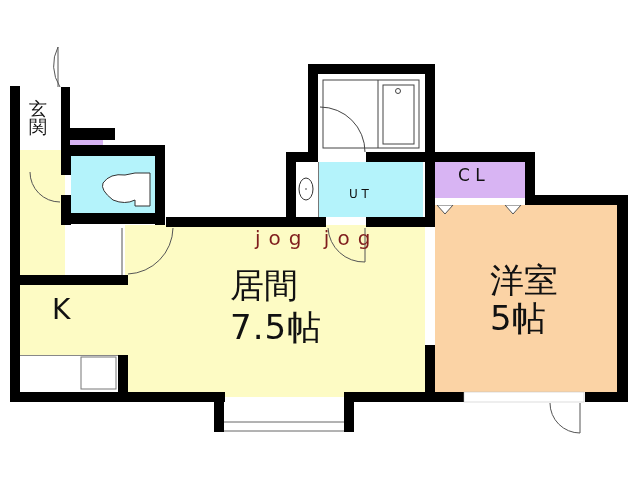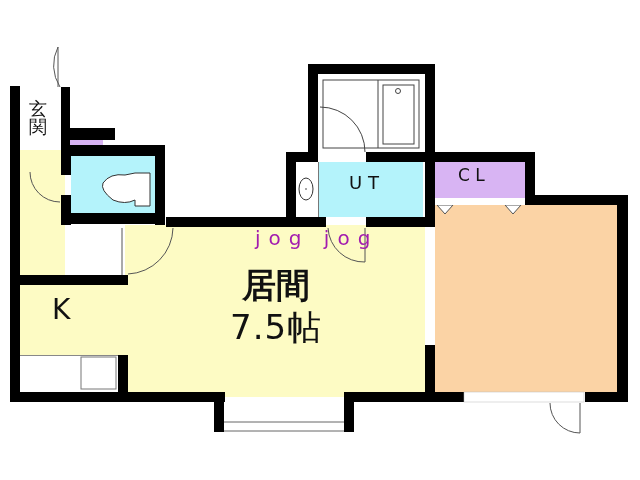--- a/index.html
+++ b/index.html
@@ -100,22 +100,26 @@
   <div class="label" style="left:26px;top:100px;font-size:18px;text-align:center;width:24px;">
     <div>玄</div>
     <div>関</div>
   </div>
 
   <div class="label" style="left:44px;top:296px;font-size:28px;">
     <div style="padding-left:8px;">K</div>
   </div>
 
   <div class="label" style="left:230px;top:268px;font-size:34px;text-align:center;">
-    <div style="text-align:center;font-weight:bold;">居間</div>
+    <div style="text-align:left;">居間</div>
     <div style="margin-top:8px;letter-spacing:1px;">7.5帖</div>
   </div>
 
+  <div class="label" style="left:490px;top:263px;font-size:34px;">
+    <div>洋室</div>
+    <div style="margin-top:4px;">5帖</div>
+  </div>
 
-  <div class="label" style="left:349px;top:174px;font-size:18px;">U T</div>
+  <div class="label" style="left:349px;top:188px;font-size:12px;">U T</div>
   <div class="label" style="left:458px;top:167px;font-size:17px;">C L</div>
 
-  <div class="label" style="left:255px;top:228px;font-size:20px;color:#a21caf;letter-spacing:8px;">jog jog</div>
+  <div class="label" style="left:255px;top:228px;font-size:20px;color:#7f1d1d;letter-spacing:8px;">jog jog</div>
 </div>
 
 </body></html>

